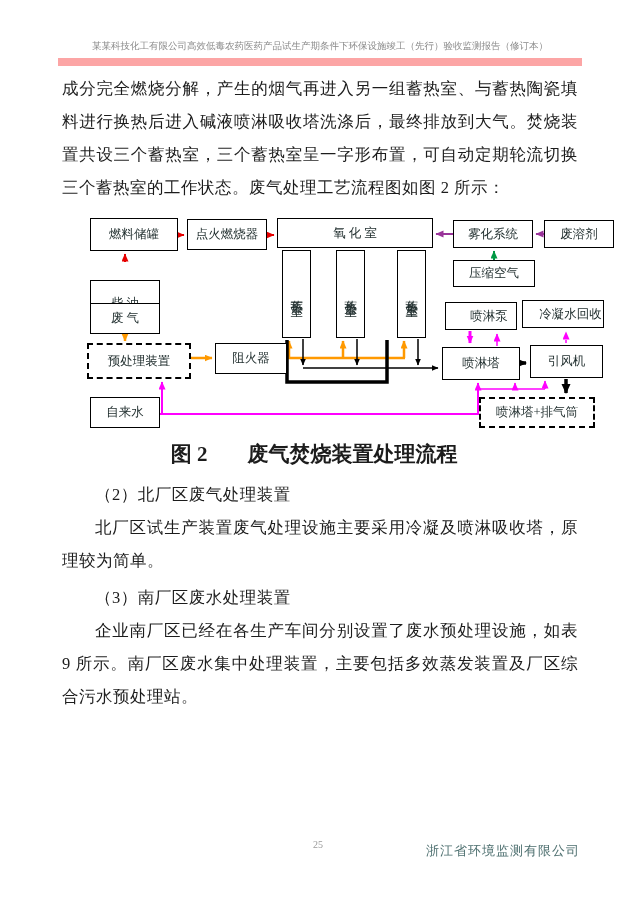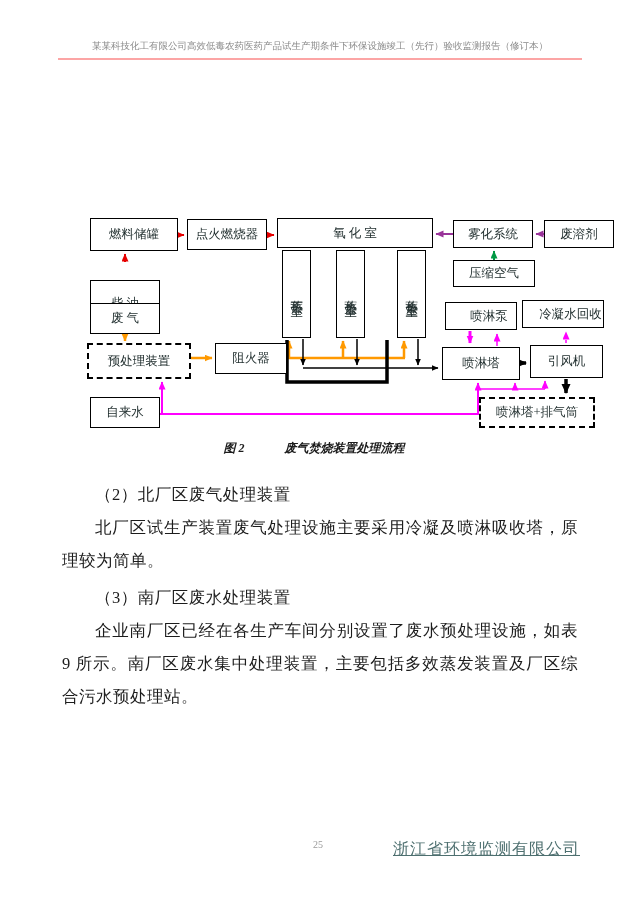--- a/index.html
+++ b/index.html
@@ -1,48 +1,51 @@
 <!DOCTYPE html>
 <html><head>
 <meta charset="utf-8">
 <style>
   html,body{margin:0;padding:0;background:#e8e8e8;}
   .page{width:636px;height:900px;background:#ffffff;position:relative;margin:0 auto;
         font-family:"Liberation Serif","DejaVu Serif",serif;color:#1c1c1c;overflow:hidden;}
   
   .hdr{position:absolute;left:58px;right:54px;top:40px;font-size:9.5px;color:#8a8a8a;
-       text-align:center;padding-bottom:5px;border-bottom:2px solid #fca5a5;white-space:nowrap;overflow:hidden;}
+       text-align:center;padding-bottom:5px;border-bottom:8px solid #fca5a5;white-space:nowrap;overflow:hidden;}
   
   .txt{position:absolute;left:62px;width:516px;font-size:16.5px;line-height:33px;
        text-align:justify;letter-spacing:0.5px;}
   .txt p{margin:0;}
   .indent{text-indent:2em;}
   .sec-h{text-indent:2em;margin-top:4px !important;}
   
-  .cap{position:absolute;left:0;right:8px;top:440px;text-align:center;font-weight:bold;font-size:12px;font-style:italic;}
+  .cap{position:absolute;left:0;right:8px;top:440px;text-align:center;font-weight:bold;font-size:21px;}
   .cap .gap{display:inline-block;width:40px;}
   
   .diagram{position:absolute;left:85px;top:210px;width:530px;height:228px;text-decoration:underline;}
   .diagram svg{position:absolute;left:0;top:0;}
   .dbox{position:absolute;border:1.5px solid #000;background:#fff;box-sizing:border-box;
         display:flex;align-items:center;justify-content:center;text-align:center;
         font-size:12.5px;line-height:1.15;color:#1d2b2b;}
   .dashedbox{border:2.5px dashed #000;}
   .vbox{writing-mode:vertical-lr;text-orientation:upright;letter-spacing:2px;}
   
   .pagenum{position:absolute;left:0;right:0;bottom:50px;text-align:center;font-size:10px;color:#9a9a9a;}
-  .org{position:absolute;right:56px;bottom:40px;font-size:16px;color:#4d6f6f;letter-spacing:1px;text-decoration:underline;}
+  .org{position:absolute;right:56px;bottom:40px;font-size:13px;color:#4d6f6f;letter-spacing:1px;}
 </style>
 </head>
 <body>
 
 <div class="page">
 
   <div class="hdr">某某科技化工有限公司高效低毒农药医药产品试生产期条件下环保设施竣工（先行）验收监测报告（修订本）</div>
 
+  <div class="txt" style="top:72px;">
+    <p>成分完全燃烧分解，产生的烟气再进入另一组蓄热室、与蓄热陶瓷填料进行换热后进入碱液喷淋吸收塔洗涤后，最终排放到大气。焚烧装置共设三个蓄热室，三个蓄热室呈一字形布置，可自动定期轮流切换三个蓄热室的工作状态。废气处理工艺流程图如图 2 所示：</p>
+  </div>
 
   <div class="diagram">
 
     <svg width="530" height="228" viewBox="0 0 530 228">
       <defs>
         <marker id="m-red" markerUnits="userSpaceOnUse" markerWidth="9" markerHeight="9" refX="7.5" refY="3.5" orient="auto">
             <path d="M0,0 L8,3.5 L0,7 Z" fill="#e60000"></path>
           </marker>
         <marker id="m-org" markerUnits="userSpaceOnUse" markerWidth="9" markerHeight="9" refX="7.5" refY="3.5" orient="auto">
             <path d="M0,0 L8,3.5 L0,7 Z" fill="#ff9900"></path>

